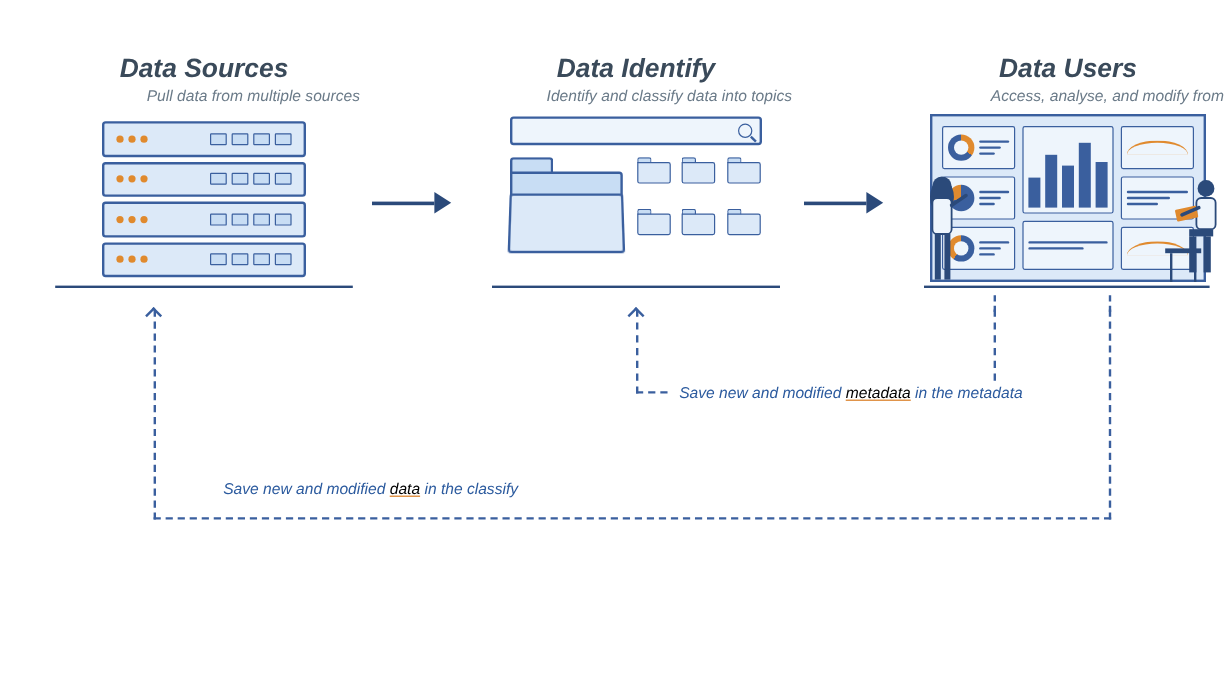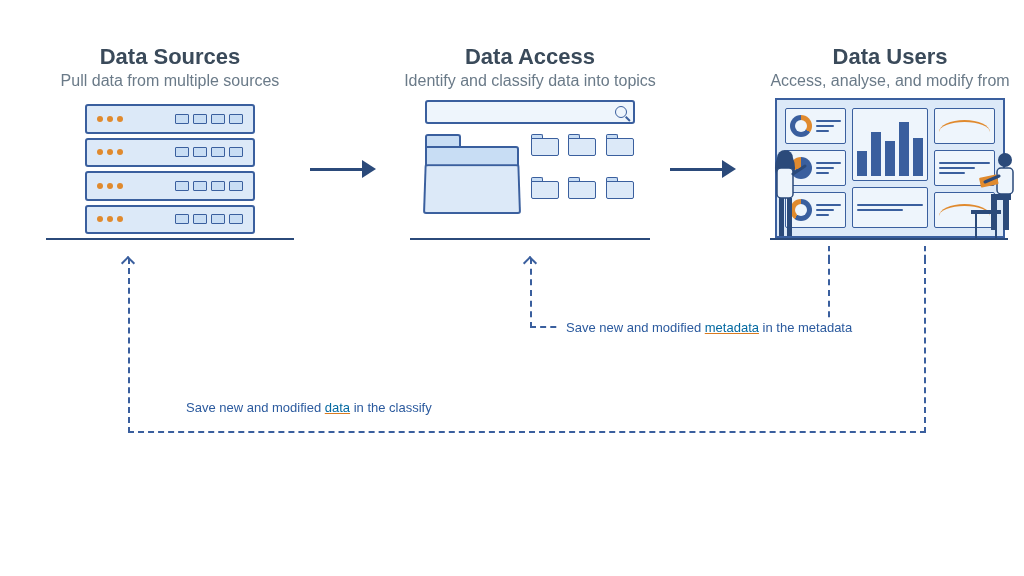--- a/index.html
+++ b/index.html
@@ -1,21 +1,21 @@
 <!DOCTYPE html>
 <html><head>
 <meta charset="utf-8">
 <style>
   * { box-sizing: border-box; margin: 0; padding: 0; }
   html, body { width: 1024px; height: 576px; font-family: "Segoe UI", Arial, sans-serif; background: #fff; overflow: hidden; }
-  .canvas { position: relative; width: 847px; height: 576px; }
+  .canvas { position: relative; width: 847px; height: 576px; font-style: italic; }
 
   .col { position: absolute; width: 260px; text-align: center; }
   .col h2 { font-size: 22px; font-weight: 700; color: #3a4a5a; margin-bottom: 2px; }
-  .col .subtitle { font-size: 16px; color: #6a7a88; }
+  .col .subtitle { font-size: 13px; color: #6a7a88; text-align: right; }
 
   .illus-wrap { position: relative; margin: 14px auto 0; }
   .underline { position: absolute; height: 2px; background: #2b4a7a; }
 
   
   .server-stack { width: 170px; height: 130px; margin: 10px auto 0; display: flex; flex-direction: column; gap: 4px; }
   .server-unit { flex: 1; border: 2px solid #3a5f9e; border-radius: 3px; background: #dce9f8; display: flex; align-items: center; padding: 0 10px; gap: 10px; }
   .server-unit .leds { display: flex; gap: 4px; }
   .server-unit .leds span { width: 6px; height: 6px; border-radius: 50%; background: #e08a2e; display: inline-block; }
   .server-unit .slots { flex: 1; display: flex; gap: 4px; justify-content: flex-end; }
@@ -64,21 +64,21 @@
   
   .arrow { position: absolute; display: flex; align-items: center; }
   .arrow .shaft { height: 3px; background: #2b4a7a; width: 52px; }
   .arrow .head { width: 0; height: 0; border-left: 14px solid #2b4a7a; border-top: 9px solid transparent; border-bottom: 9px solid transparent; }
 
   
   .dashed-path { position: absolute; border: 2px dashed #3a5f9e; border-radius: 0; }
   .dashed-arrowhead { position: absolute; width: 10px; height: 10px; border-left: 2px dashed #3a5f9e; border-top: 2px dashed #3a5f9e; transform: rotate(45deg); }
 
   .feedback-label { position: absolute; font-size: 13px; color: #2b5a9e; background: #fff; padding: 0 6px; white-space: nowrap; }
-  .kw { color: #0369a1; text-decoration: underline; text-decoration-color: #d97a1e; }
+  .kw { color: #000000; text-decoration: underline; text-decoration-color: #d97a1e; }
 </style>
 </head>
 <body>
 
 <div class="canvas">
 
   <div class="col" style="left:40px; top:44px;">
     <h2>Data Sources</h2>
     <div class="subtitle">Pull data from multiple sources</div>
     <div class="illus-wrap">
@@ -139,21 +139,21 @@
     </div>
   </div>
   <div class="underline" style="left:46px; top:238px; width:248px;"></div>
 
   <div class="arrow" style="left:310px; top:160px;">
     <div class="shaft"></div>
       <div class="head"></div>
   </div>
 
   <div class="col" style="left:400px; top:44px;">
-    <h2>Data Access</h2>
+    <h2>Data Identify</h2>
     <div class="subtitle">Identify and classify data into topics</div>
     <div class="catalog">
       <div class="searchbar">
           <div class="search-icon"></div>
         </div>
       <div class="catalog-body">
         <div class="big-folder">
             <div class="tab"></div>
             <div class="body"></div>
             <div class="flap"></div>

